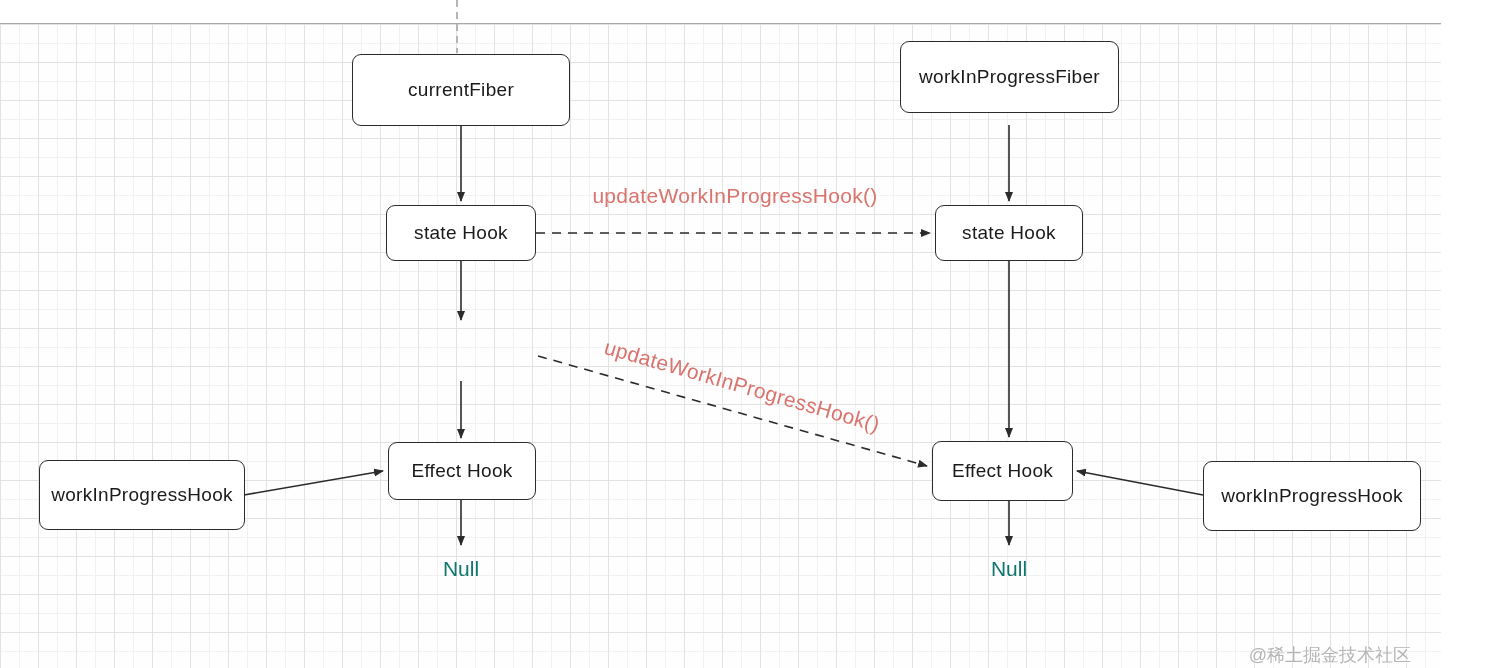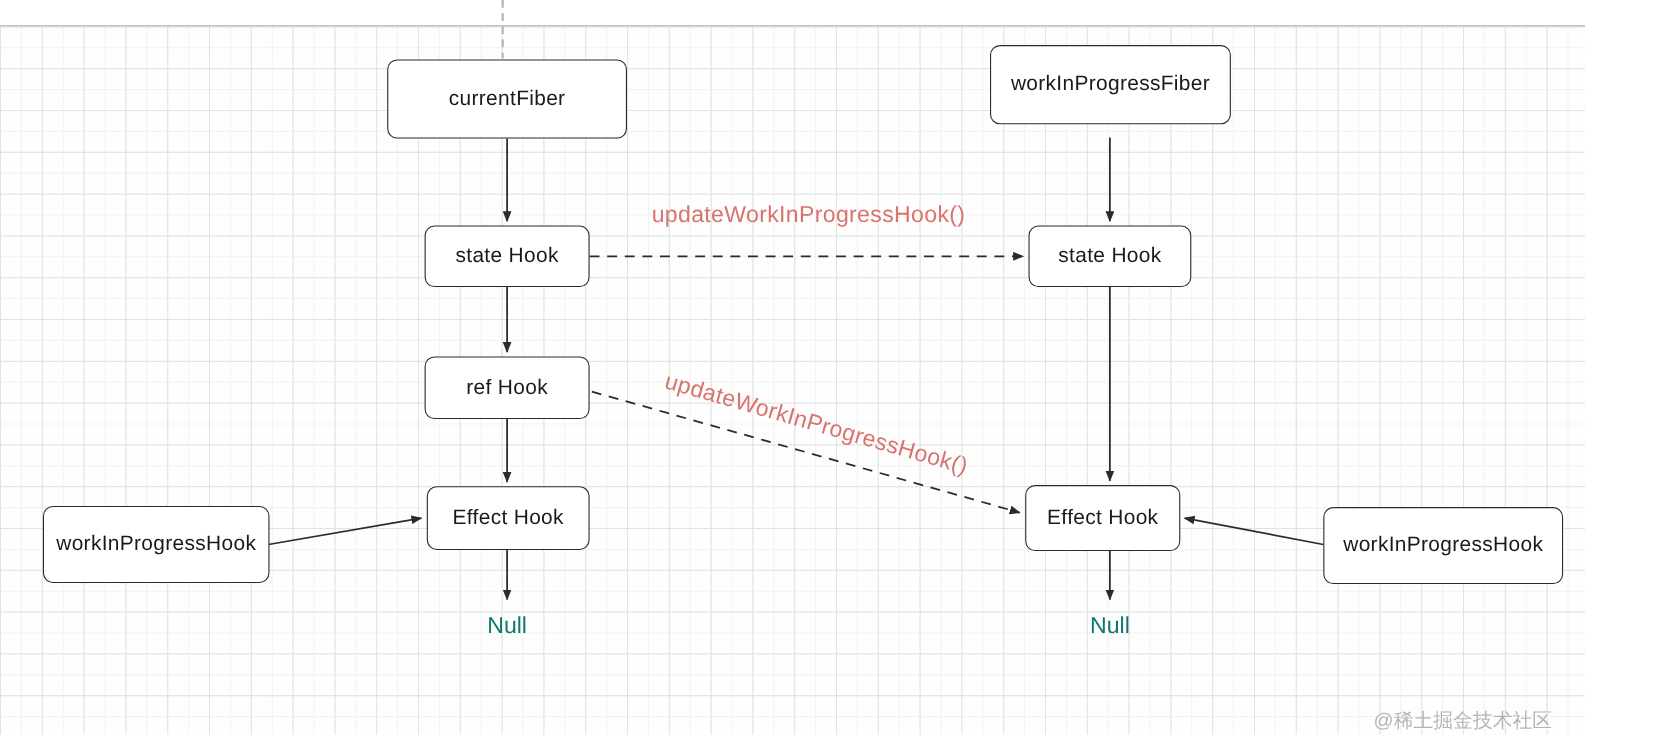--- a/index.html
+++ b/index.html
@@ -76,21 +76,20 @@
     <line x1="536" y1="233" x2="930" y2="233" stroke="#2b2b2b" stroke-width="1.6" stroke-dasharray="9 7" marker-end="url(#arrow)"></line>
     <line x1="538" y1="356" x2="927" y2="466" stroke="#2b2b2b" stroke-width="1.6" stroke-dasharray="9 7" marker-end="url(#arrow)"></line>
   </svg>
 
   <div class="node" style="left:352px;top:54px;width:218px;height:72px;">currentFiber</div>
 
   <div class="node" style="left:900px;top:41px;width:219px;height:72px;text-align:right;">workInProgressFiber</div>
 
   <div class="node" style="left:386px;top:205px;width:150px;height:56px;">state Hook</div>
 
-  <div class="node" style="left:386px;top:324px;width:150px;height:57px;">ref Hook</div>
 
   <div class="node" style="left:388px;top:442px;width:148px;height:58px;">Effect Hook</div>
 
   <div class="node" style="left:935px;top:205px;width:148px;height:56px;">state Hook</div>
 
   <div class="node" style="left:932px;top:441px;width:141px;height:60px;">Effect Hook</div>
 
   <div class="node" style="left:39px;top:460px;width:206px;height:70px;">workInProgressHook</div>
 
   <div class="node" style="left:1203px;top:461px;width:218px;height:70px;">workInProgressHook</div>

